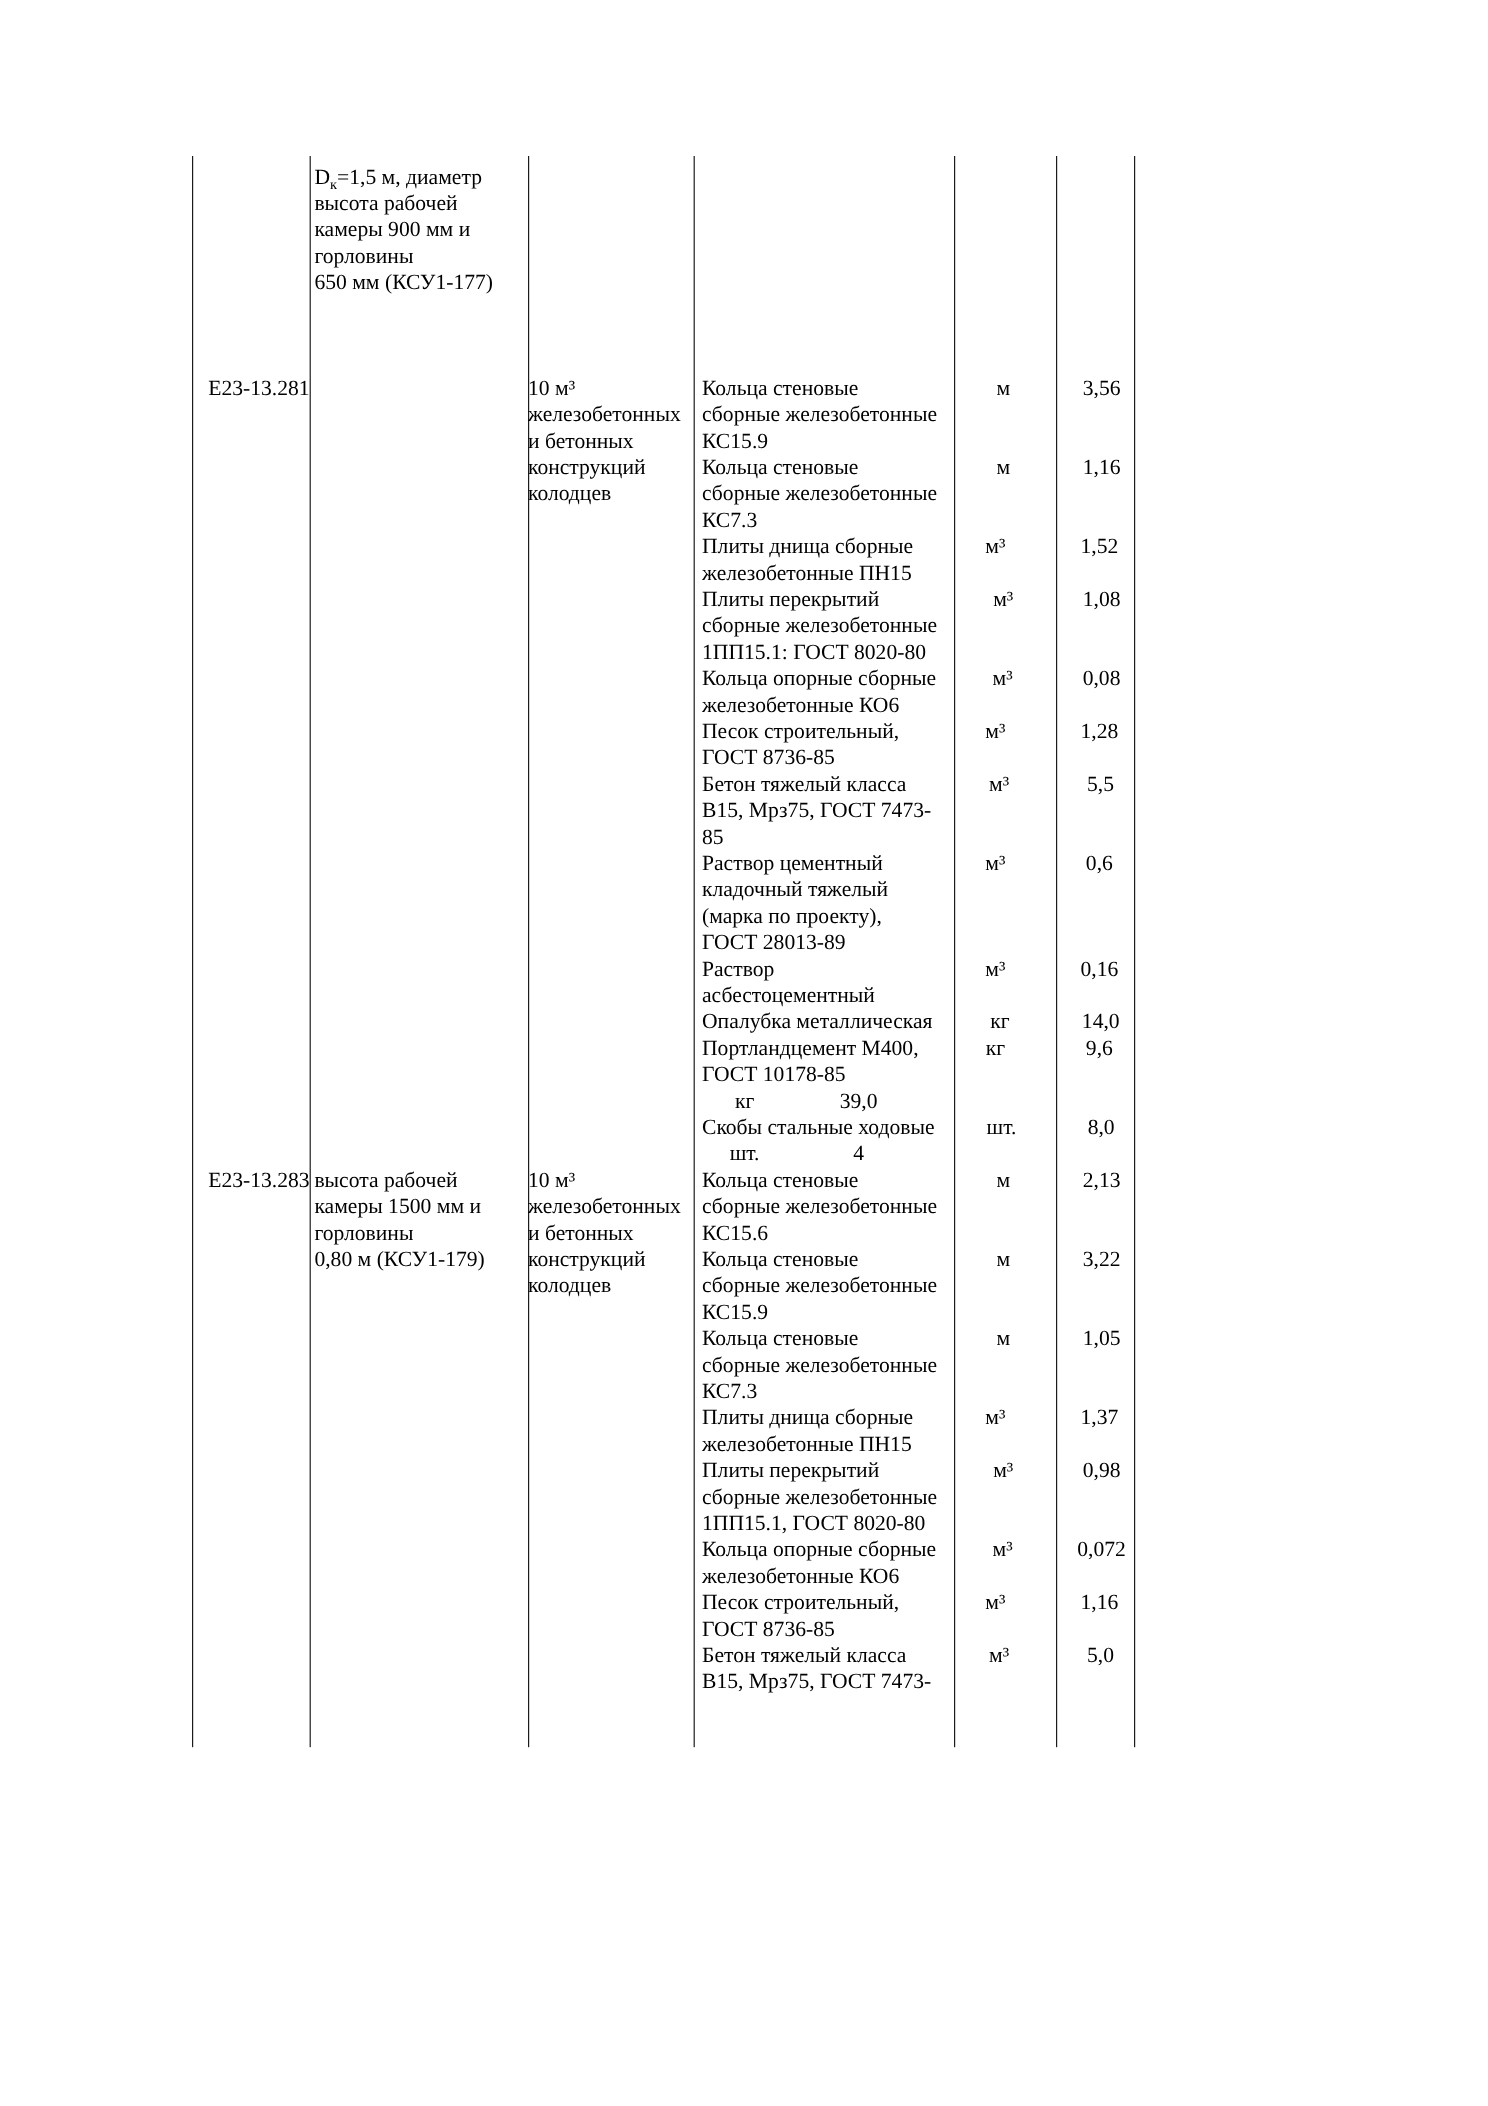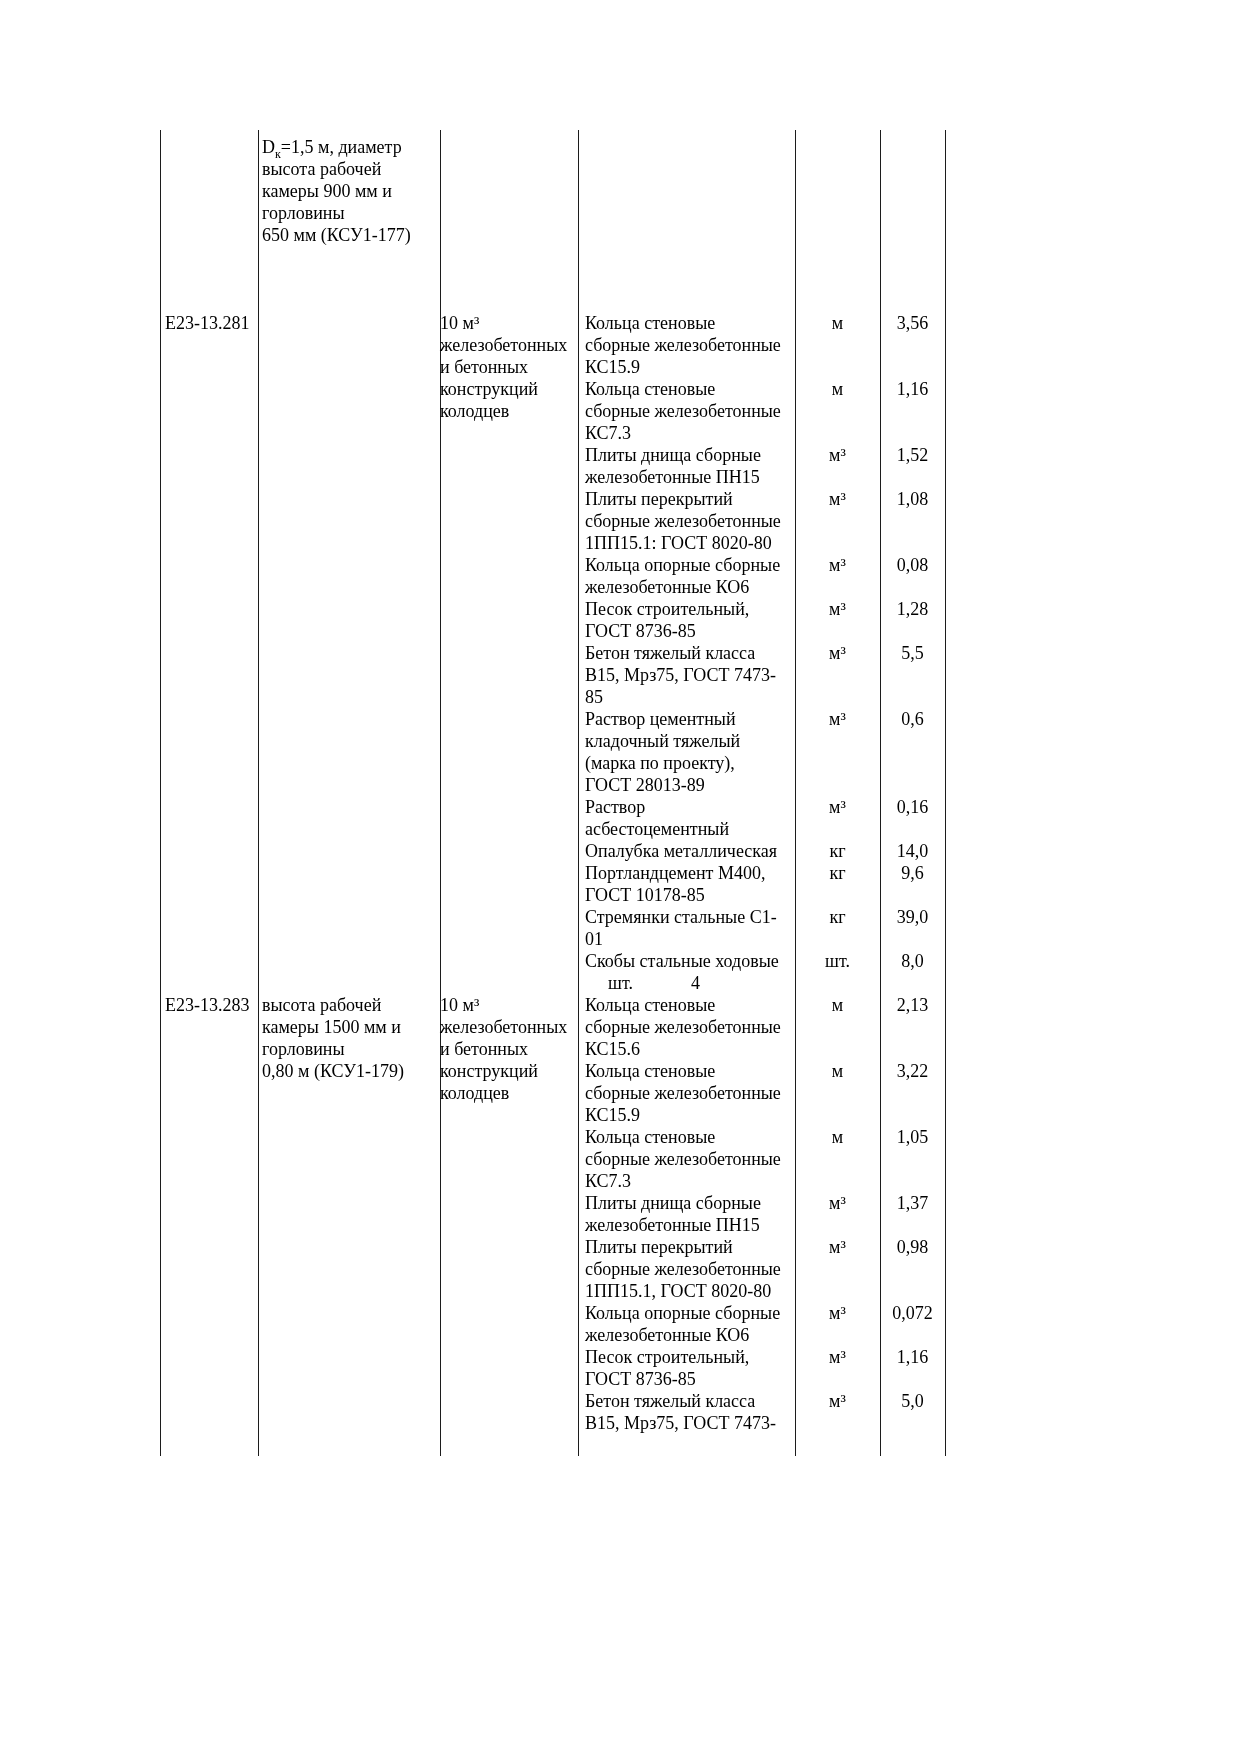--- a/index.html
+++ b/index.html
@@ -30,29 +30,29 @@
     background: #1c1c1c;
   }
   .content {
     position: absolute;
     left: 0;
     top: 6px;
     width: 785px;
   }
   .entry { display: flex; align-items: flex-start; }
   .cell { box-sizing: border-box; }
-  .c-code { width: 98px; padding-left: 5px; }
+  .c-code { width: 98px; padding-left: 5px; text-align: right; }
   .c-desc { width: 182px; padding-left: 4px; }
   .c-measure { width: 138px; text-align: left; }
   .c-mats { width: 367px; }
   .pad-top { padding-top: 176px; }
   .pre { white-space: pre; }
   .bold { font-weight: normal; }
   sub { font-size: 12px; line-height: 0; }
-  .mrow { display: flex; align-items: flex-start; }
+  .mrow { display: flex; align-items: flex-start; gap: 20px; }
   .m-name { box-sizing: border-box; width: 217px; padding-left: 7px; white-space: pre; }
   .m-unit { width: 85px; text-align: center; }
   .m-qty { width: 65px; text-align: center; }
 </style>
 </head>
 <body>
 
 <div class="page">
   <div class="table-frag">
 
@@ -153,22 +153,20 @@
             <div class="m-unit">кг</div>
             <div class="m-qty">14,0</div>
           </div>
           <div class="mrow">
             <div class="m-name">Портландцемент М400,
 ГОСТ 10178-85</div>
             <div class="m-unit">кг</div>
             <div class="m-qty">9,6</div>
           </div>
           <div class="mrow">
-            <div class="m-name">Стремянки стальные С1-
-01</div>
             <div class="m-unit">кг</div>
             <div class="m-qty">39,0</div>
           </div>
           <div class="mrow">
             <div class="m-name">Скобы стальные ходовые</div>
             <div class="m-unit">шт.</div>
             <div class="m-qty">8,0</div>
           </div>
           <div class="mrow">
             <div class="m-unit">шт.</div>

